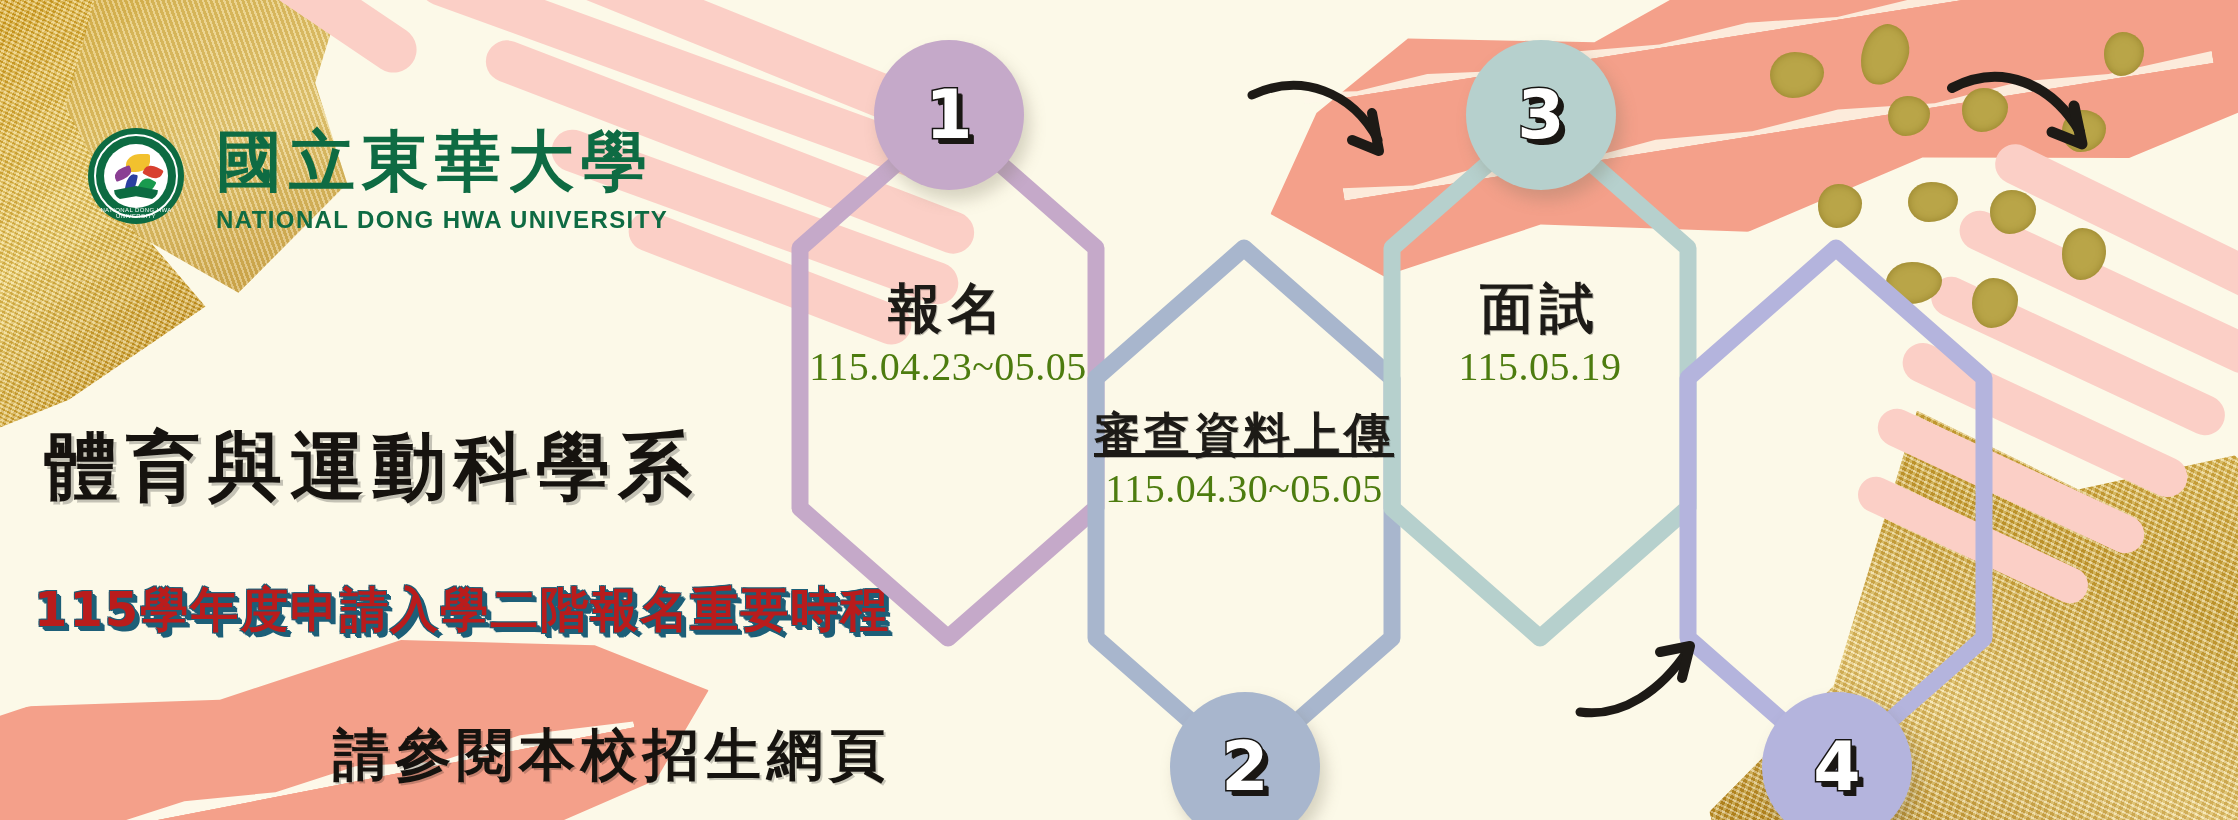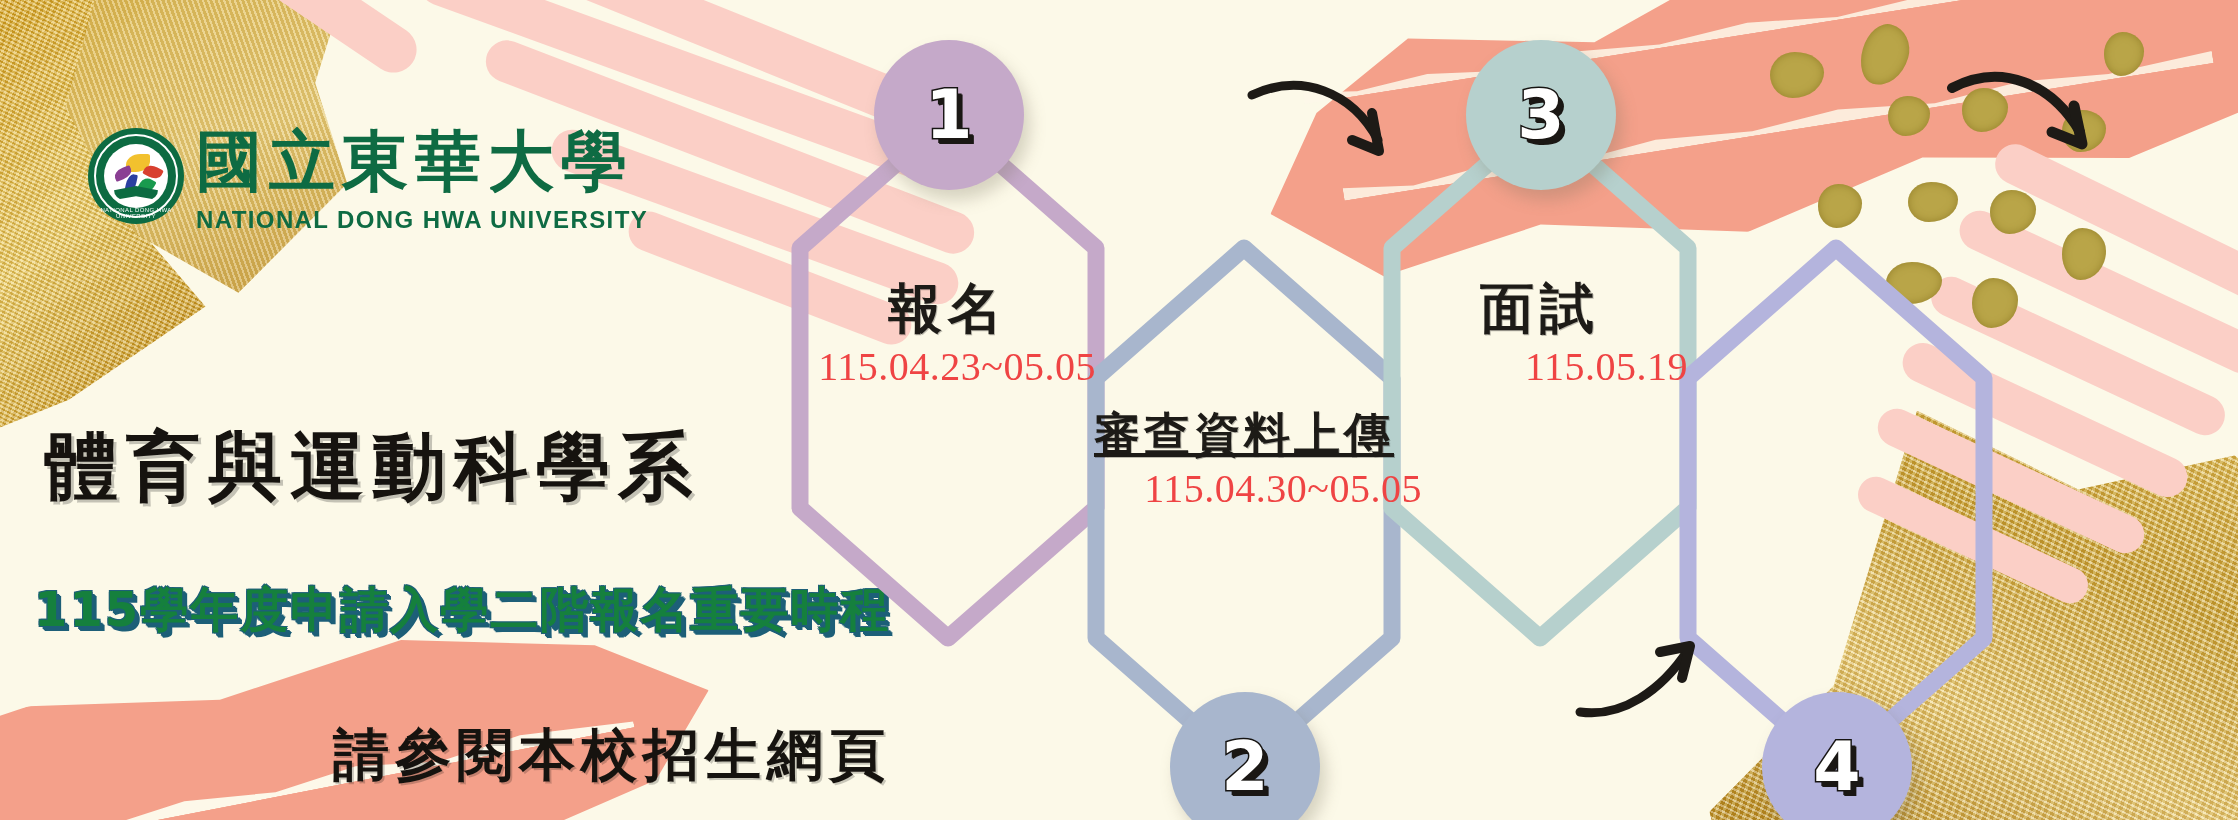--- a/index.html
+++ b/index.html
@@ -119,21 +119,21 @@
   }
   .hex-title{
     font-family:"DejaVu Serif","Liberation Serif",serif;
     font-weight:bold;font-size:54px;letter-spacing:6px;
     line-height:1.06;
     text-shadow:1px 1px 0 rgba(0,0,0,.25);
     text-align:center;
   }
   .hex-date{
     font-family:"Liberation Serif","DejaVu Serif",serif;
-    font-size:40px;letter-spacing:.5px;margin-top:6px;color:#ef4444;text-align:right;
+    font-size:40px;letter-spacing:.5px;margin-top:6px;color:#4d7c0f;
   }
 
   .step-badge{
     position:absolute;border-radius:50%;
     display:flex;align-items:center;justify-content:center;
     box-shadow:6px 10px 16px rgba(120,110,90,.28);
   }
   .step-num{
     font-family:"DejaVu Sans","Liberation Sans",sans-serif;
     font-weight:bold;font-size:68px;color:#ffffff;
@@ -150,21 +150,21 @@
          flex:0 0 auto;}
   .crest-inner{width:64px;height:64px;border-radius:50%;background:#ffffff;position:relative;overflow:hidden;}
   .crest-ring{position:absolute;inset:6px;border-radius:50%;border:2px solid #ffffff;}
   .crest-txt{position:absolute;left:0;right:0;bottom:5px;text-align:center;
              font-family:"Liberation Sans",sans-serif;font-size:6px;color:#ffffff;letter-spacing:.4px;}
   .petal{position:absolute;border-radius:60% 10% 60% 10%;}
   .book{position:absolute;left:10px;right:10px;bottom:8px;height:14px;background:#0d6b42;
         border-radius:0 0 10px 10px;
         clip-path:polygon(0 30%,50% 0%,100% 30%,100% 100%,50% 74%,0 100%);}
 
-  .uni-names{margin-left:12px;}
+  .uni-names{margin-left:32px;}
   .uni-zh{
     font-family:"DejaVu Serif","Liberation Serif",serif;
     font-weight:bold;font-size:66px;color:#0e6b43;letter-spacing:7px;line-height:1;
     white-space:nowrap;
   }
   .uni-en{
     font-family:"Liberation Sans","DejaVu Sans",sans-serif;
     font-weight:bold;font-size:24px;color:#0e6b43;letter-spacing:1.4px;margin-top:12px;
     white-space:nowrap;
   }
@@ -175,21 +175,21 @@
     font-weight:bold;font-size:74px;color:#16130f;letter-spacing:8px;
     text-shadow:3px 3px 0 rgba(0,0,0,.22);
     white-space:nowrap;
     margin-top:18px;
   }
 
   .headline{
     position:absolute;left:34px;top:578px;
     font-family:"DejaVu Sans","Liberation Sans",sans-serif;
     font-weight:bold;font-size:48px;letter-spacing:2px;
-    color:#15803d;
+    color:#b91c1c;
     text-shadow:
       3px 3px 0 #1d5f78, 4px 4px 0 #1d5f78, 5px 5px 0 #1d5f78,
       -1px -1px 0 #1d5f78, 1px -1px 0 #1d5f78, -1px 1px 0 #1d5f78, 1px 1px 0 #1d5f78;
     white-space:nowrap;
   }
 
   .footnote{
     position:absolute;left:333px;top:718px;
     font-family:"DejaVu Serif","Liberation Serif",serif;
     font-weight:bold;font-size:56px;color:#16130f;letter-spacing:6px;

